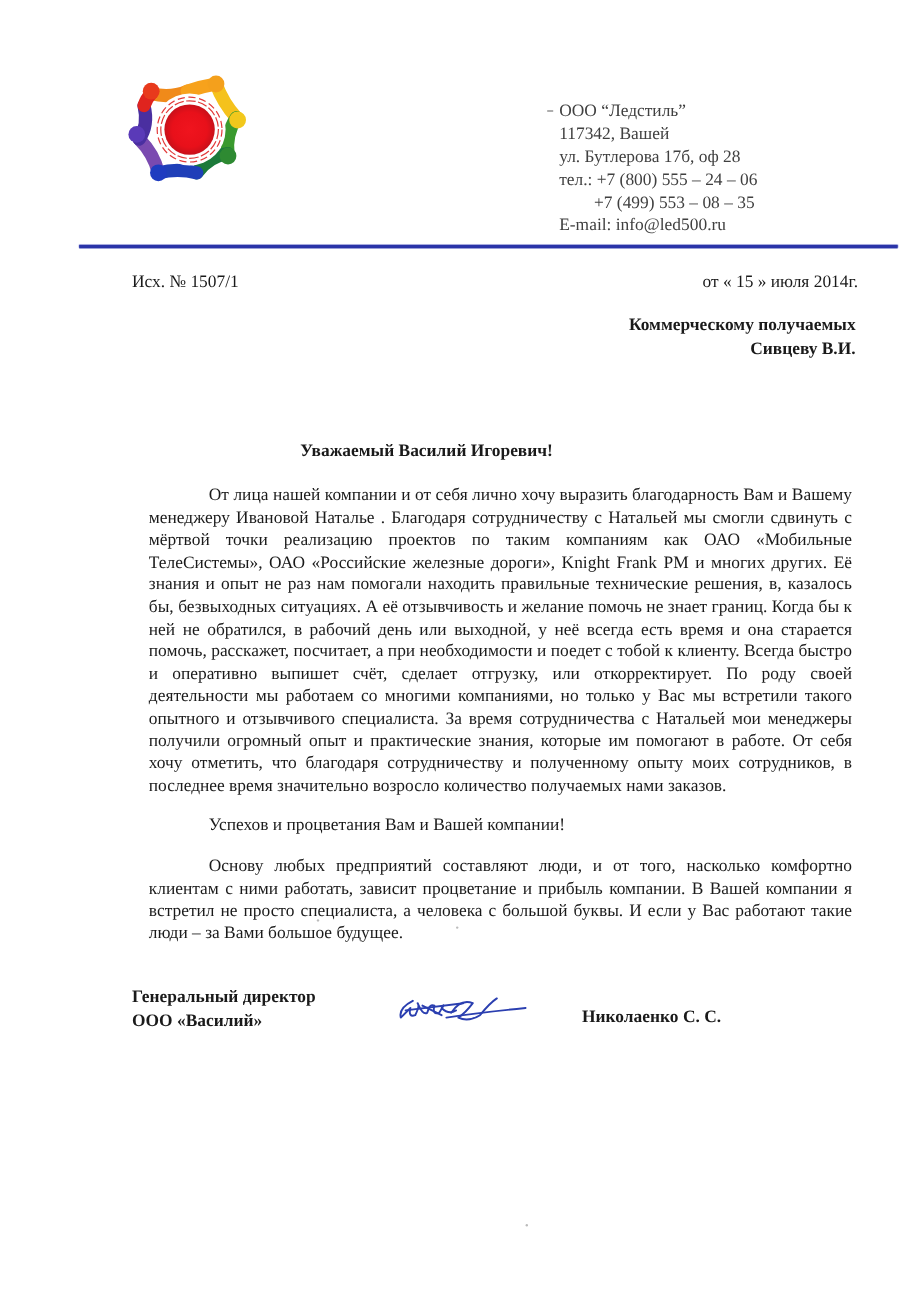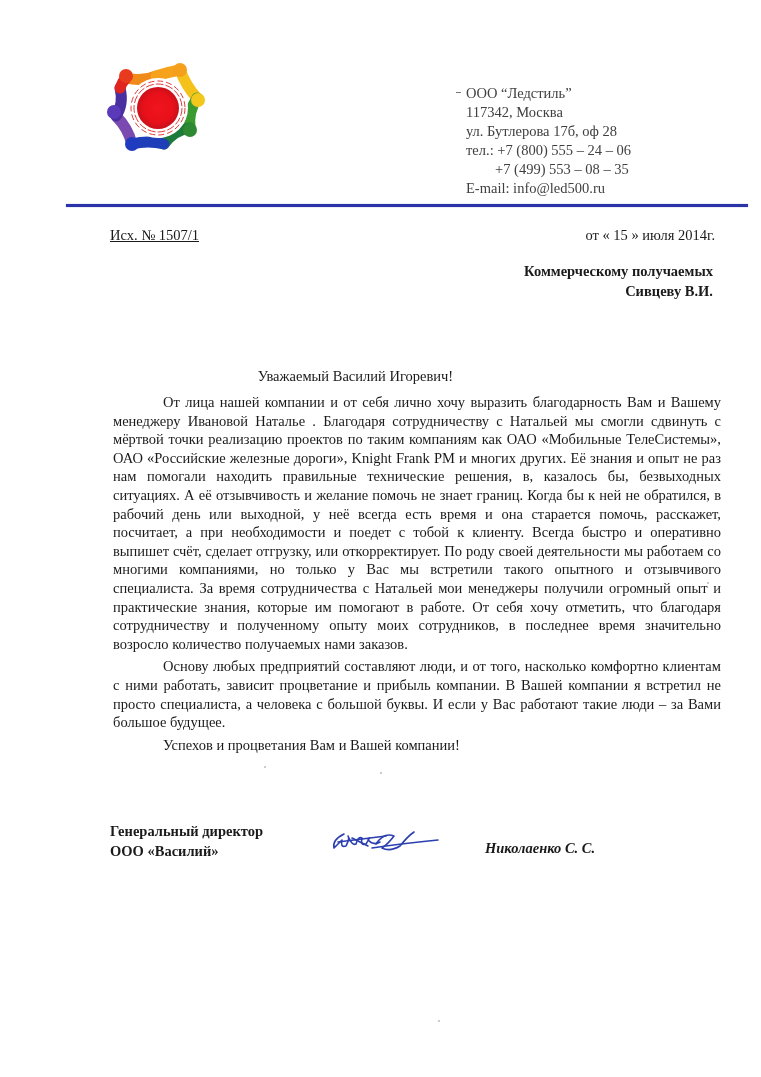--- a/index.html
+++ b/index.html
@@ -5,31 +5,31 @@
   html, body { margin: 0; padding: 0; background: #ffffff; }
   body { width: 761px; height: 1077px; position: relative; overflow: hidden;
          font-family: "Liberation Serif", "DejaVu Serif", serif; color: #1a1a1a; }
   .abs { position: absolute; }
   .logo { left: 102px; top: 60px; width: 104px; height: 96px; }
   .contacts { left: 466px; top: 84px; font-size: 14.5px; line-height: 19px; color: #404040; }
   .contacts div { white-space: pre; }
   .contacts .dash { position: absolute; left: -10px; top: 8px; width: 5px; height: 1px; background: #777; }
   .rule { left: 66px; top: 204px; width: 682px; height: 3px; background: #2a34a8;
           box-shadow: 0 0 1px #4b55c4; }
-  .outno { left: 110px; top: 227px; font-size: 14.5px; text-decoration: underline; }
+  .outno { left: 110px; top: 227px; font-size: 14.5px; }
   .outdate { right: 46px; top: 227px; font-size: 14.5px; }
   .addressee { right: 48px; top: 261px; text-align: right; font-weight: bold; font-size: 14.5px; line-height: 20px; }
-  .salutation { left: 0; width: 661px; top: 368px; text-align: center; font-weight: normal; font-size: 14.5px; padding-left: 50px; box-sizing: border-box; }
+  .salutation { left: 0; width: 661px; top: 368px; text-align: center; font-weight: bold; font-size: 14.5px; padding-left: 50px; box-sizing: border-box; }
   .body { left: 109px; top: 389px; width: 616px; font-size: 14.5px; line-height: 18.6px; }
-  .body p { margin: 4px; text-align: justify; }
+  .body p { margin: 15px; text-align: justify; }
   .body p.ind { text-indent: 50px; }
   .body p.last { text-align: justify; text-align-last: left; }
   .sig-left { left: 110px; top: 821px; font-weight: bold; font-size: 14.5px; line-height: 20px; }
   .sig-img { left: 328px; top: 826px; width: 112px; height: 32px; }
-  .sig-name { left: 485px; top: 840px; font-weight: bold; font-size: 14.5px; font-style: italic; }
+  .sig-name { left: 485px; top: 840px; font-weight: bold; font-size: 14.5px; }
   .speck { width: 2px; height: 2px; background: #bbb; border-radius: 1px; }
 </style>
 </head>
 <body>
 
 <div class="abs logo">
   <svg width="104" height="96" viewBox="0 0 104 96">
     <defs>
       <radialGradient id="sun" cx="50%" cy="50%" r="50%">
         <stop offset="0%" stop-color="#f0141e"></stop>
@@ -58,43 +58,43 @@
     <circle cx="56" cy="48" r="30" fill="#ffffff"></circle>
     <circle cx="56" cy="48" r="27" fill="none" stroke="#e23a3a" stroke-width="1" stroke-dasharray="6 3"></circle>
     <circle cx="56" cy="48" r="24" fill="none" stroke="#e23a3a" stroke-width="1" stroke-dasharray="8 2"></circle>
     <circle cx="56" cy="48" r="21" fill="url(#sun)"></circle>
   </svg>
 </div>
 
 <div class="abs contacts">
   <span class="dash"></span>
   <div>ООО “Ледстиль”</div>
-  <div>117342, Москва</div>
+  <div>117342, Вашей</div>
   <div>ул. Бутлерова 17б, оф 28</div>
   <div>тел.: +7 (800) 555 – 24 – 06</div>
   <div>        +7 (499) 553 – 08 – 35</div>
   <div>E-mail: info@led500.ru</div>
 </div>
 
 <div class="abs rule"></div>
 
 <div class="abs outno">Исх. №  1507/1</div>
 <div class="abs outdate">от « 15 » июля 2014г.</div>
 
 <div class="abs addressee">
   <div>Коммерческому получаемых</div>
   <div>Сивцеву В.И.</div>
 </div>
 
 <div class="abs salutation">Уважаемый Василий Игоревич!</div>
 
 <div class="abs body">
   <p class="ind">От лица нашей компании и от себя лично хочу  выразить благодарность Вам и Вашему  менеджеру Ивановой Наталье . Благодаря сотрудничеству с Натальей мы смогли сдвинуть с мёртвой  точки реализацию проектов по таким компаниям как ОАО «Мобильные ТелеСистемы», ОАО «Российские  железные дороги», Knight Frank PM и многих других.  Её  знания и опыт  не раз нам  помогали находить правильные технические решения, в, казалось бы, безвыходных ситуациях. А её отзывчивость и желание  помочь  не знает границ. Когда бы к ней не обратился, в  рабочий день или выходной, у неё всегда есть время и она старается помочь, расскажет, посчитает, а при необходимости и  поедет с тобой к клиенту. Всегда  быстро и оперативно выпишет счёт, сделает отгрузку, или откорректирует.  По роду своей деятельности мы работаем со многими компаниями, но только у Вас мы встретили такого опытного и отзывчивого специалиста. За время  сотрудничества с Натальей мои менеджеры получили  огромный опыт и практические знания, которые им помогают в работе. От себя  хочу отметить,  что благодаря  сотрудничеству и полученному опыту моих сотрудников, в последнее время значительно возросло количество получаемых нами заказов.</p>
+  <p class="ind last">Успехов и процветания Вам и Вашей компании!</p>
   <p class="ind">Основу  любых  предприятий составляют люди, и от того, насколько комфортно клиентам с ними работать, зависит  процветание и прибыль компании. В Вашей компании я встретил не  просто  специалиста, а  человека с  большой  буквы. И если у Вас  работают такие  люди – за Вами  большое  будущее.</p>
-  <p class="ind last">Успехов и процветания Вам и Вашей компании!</p>
 </div>
 
 <div class="abs sig-left">
   <div>Генеральный директор</div>
   <div>ООО «Василий»</div>
 </div>
 
 <div class="abs sig-img">
   <svg width="112" height="32" viewBox="0 0 112 32">
     <g fill="none" stroke="#2b3fb0" stroke-width="1.6" stroke-linecap="round" stroke-linejoin="round">

